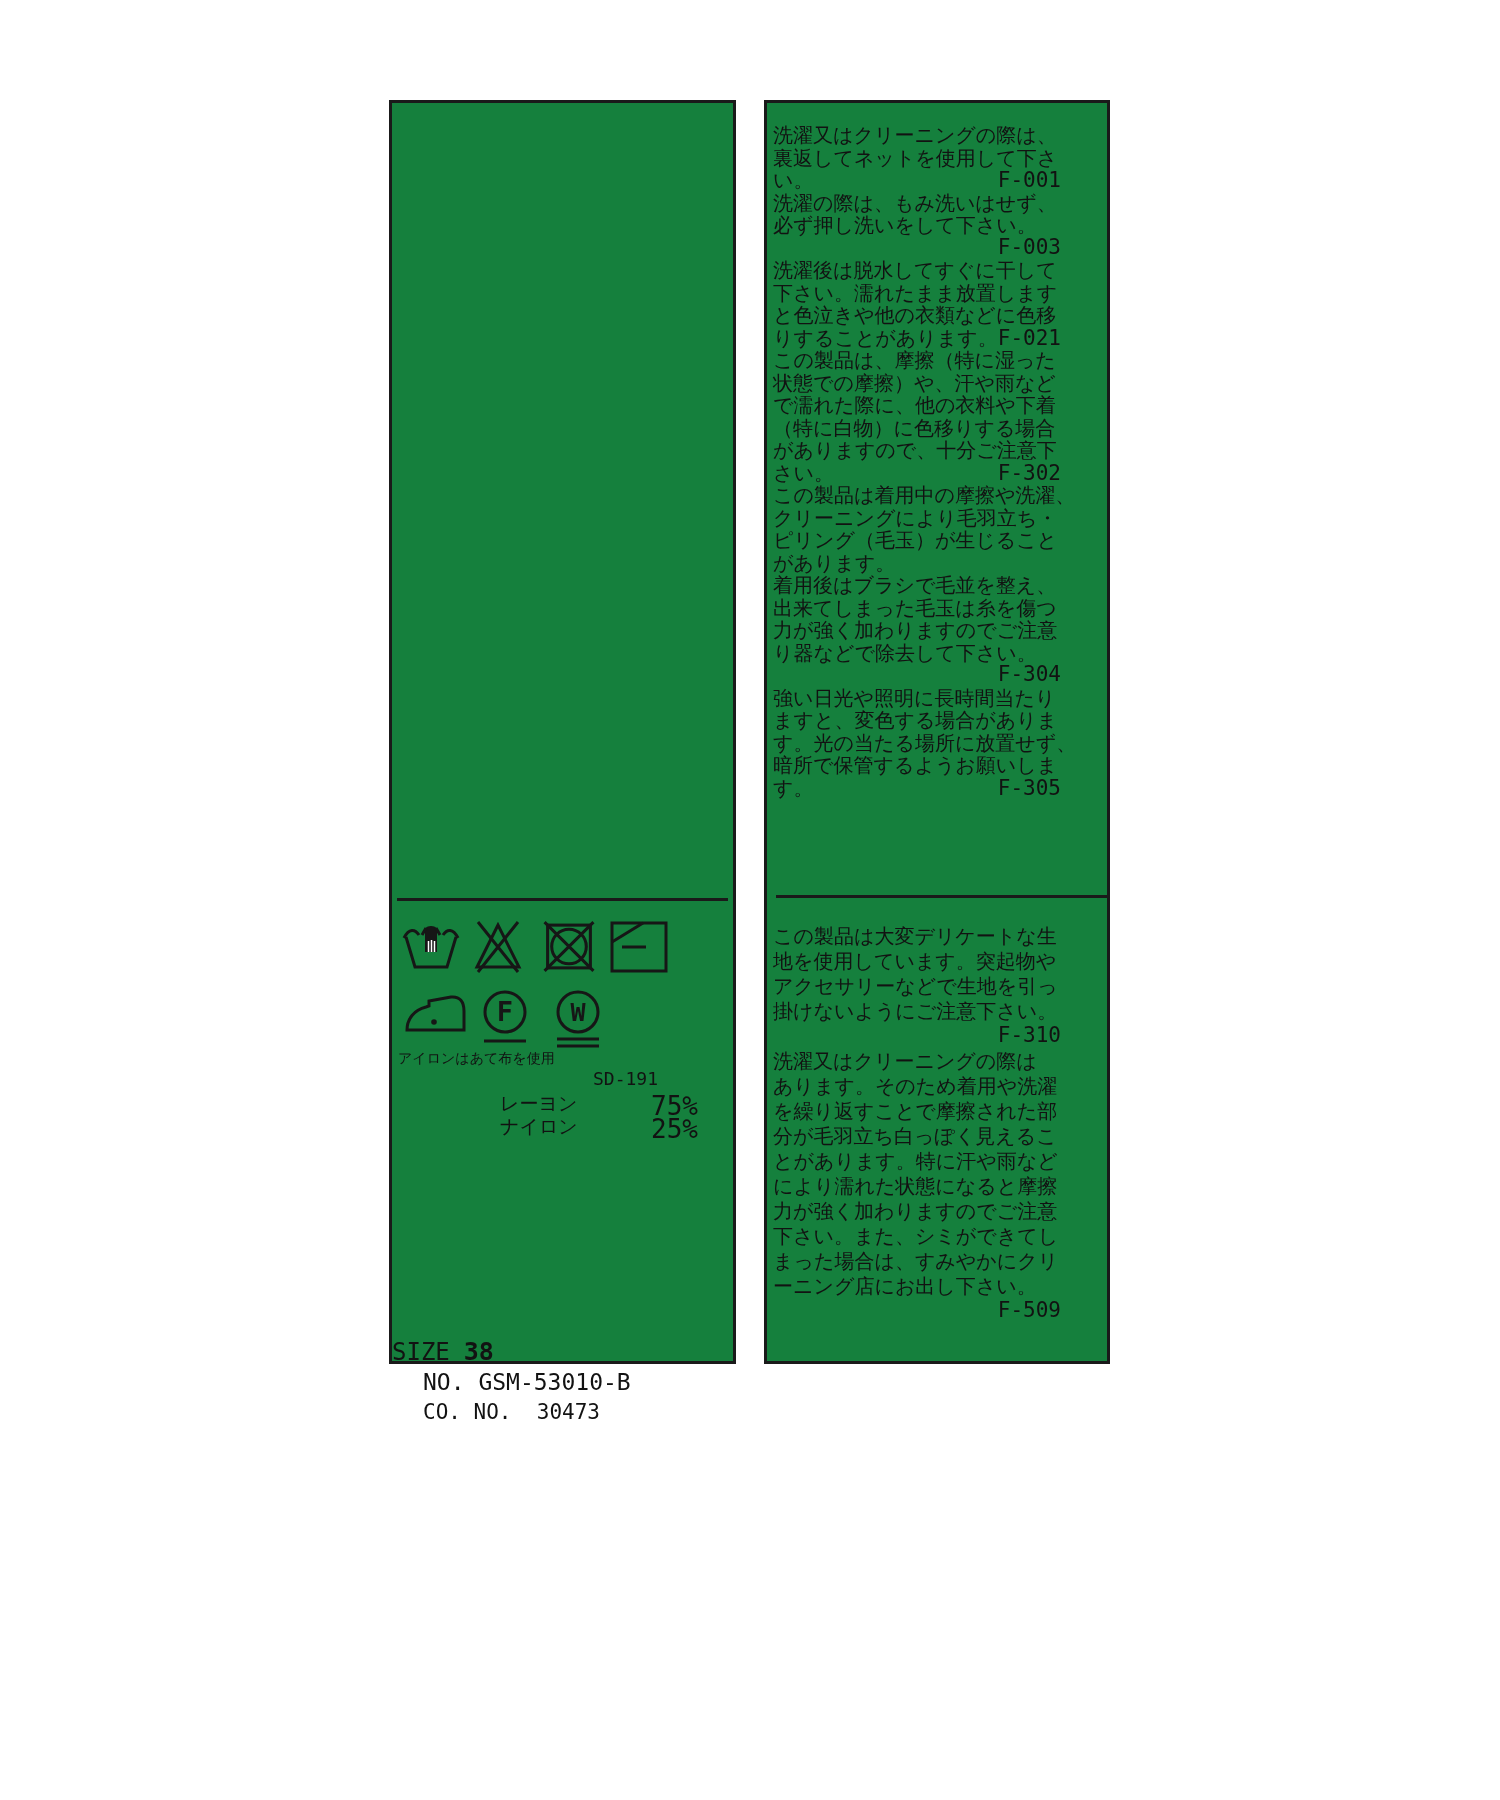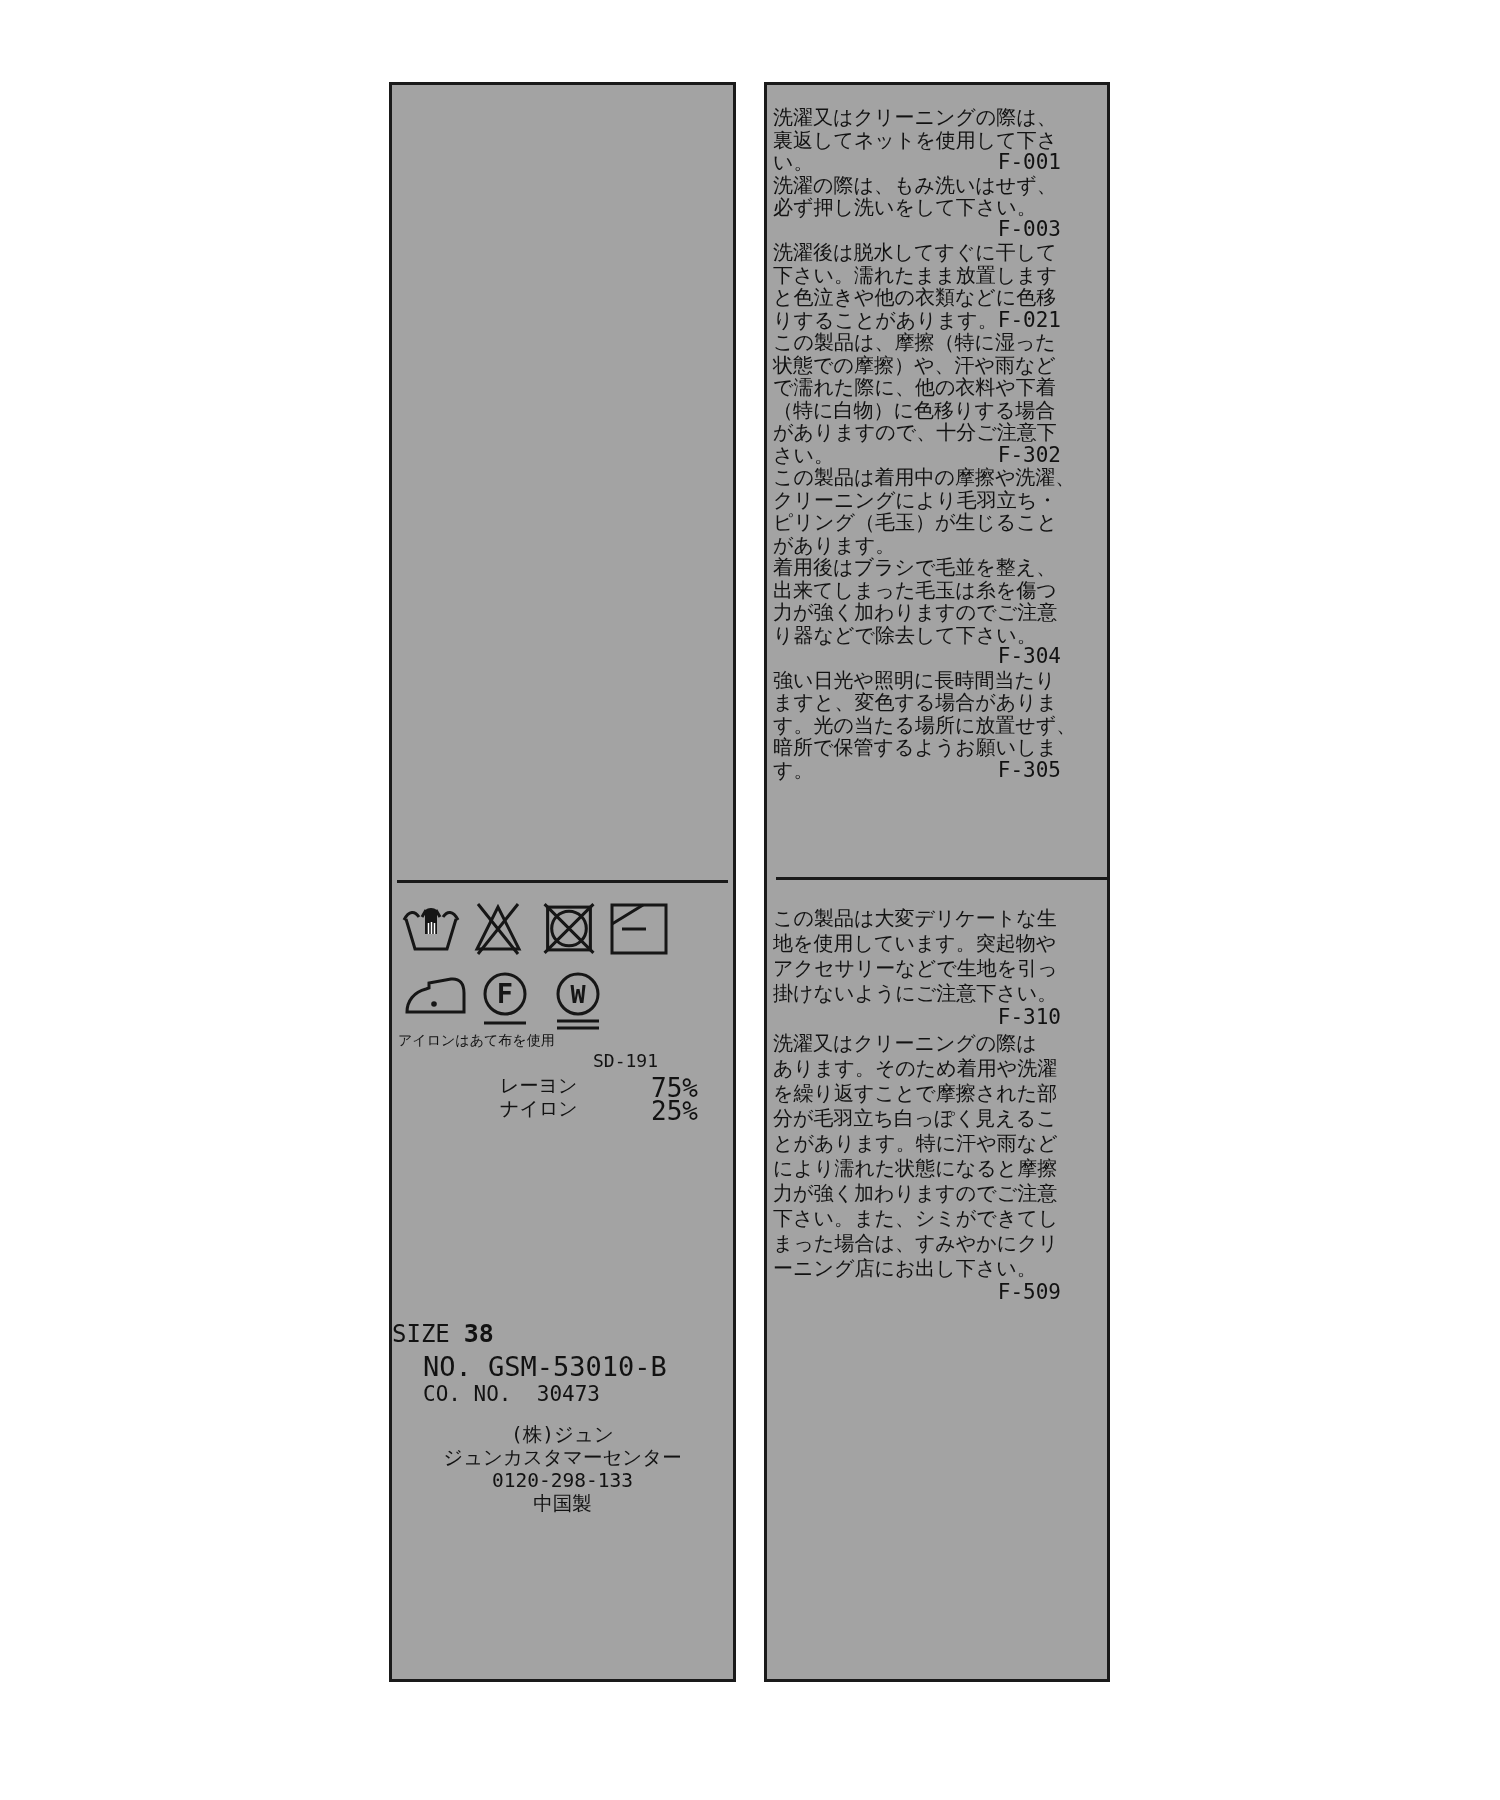--- a/index.html
+++ b/index.html
@@ -1,21 +1,21 @@
 <!DOCTYPE html>
 <html><head>
 <meta charset="utf-8">
 <style>
   html,body{margin:0;padding:0}
   body{
     width:1500px;height:1800px;position:relative;background:#ffffff;
     font-family:"DejaVu Sans Mono","Liberation Mono",monospace;color:#121212;
   }
   .panel{
-    position:absolute;top:82px;height:1600px;background:#a3a3a3;
+    position:absolute;top:100px;height:1264px;background:#15803d;
     border:3px solid #1a1a1a;box-sizing:border-box;
   }
   #left-panel{left:389px;width:347px}
   #right-panel{left:764px;width:346px}
   .divider{position:absolute;height:3px;background:#1a1a1a}
   .abs{position:absolute}
   .icon{position:absolute}
   .icon svg{display:block}
   .care-stroke{stroke:#161616;fill:none;stroke-width:3}
   
@@ -26,21 +26,21 @@
   .lt{font-size:20px;letter-spacing:0px}
   .lc{font-size:21px;letter-spacing:0px}
   
   #iron-note{top:947px;left:6px;font-size:14px}
   #quality-code{top:965px;right:75px;font-size:18px}
   #composition{top:988px;left:108px;right:35px}
   .comp-row{display:flex;justify-content:space-between;height:23px;font-size:19px}
   .comp-val{font-size:26px}
   #size-row{top:1234px;left:0;width:100%;text-align:left;font-size:24px}
   #size-value{font-weight:bold;font-size:25px;margin-left:14px}
-  #no-row{top:1266px;left:31px;font-size:27px;white-space:pre}
+  #no-row{top:1266px;left:31px;font-size:23px;white-space:pre}
   #co-row{top:1297px;left:31px;font-size:21px;white-space:pre}
   #company-block{top:1338px;left:0;width:100%;text-align:center;font-size:19.5px;line-height:23px}
 </style>
 </head>
 <body>
 
 <div class="panel" id="left-panel">
 
   <div class="divider" style="top:795px;left:5px;right:5px;"></div>
 
@@ -111,264 +111,254 @@
         <span class="comp-val">25%</span>
       </div>
     </div>
 
   <div class="abs" id="size-row">
     <span>SIZE</span><span id="size-value">38</span>
   </div>
   <div class="abs" id="no-row">NO. GSM-53010-B</div>
   <div class="abs" id="co-row">CO. NO.  30473</div>
 
-  <div class="abs" id="company-block">
-
-      <div>(株)ジュン</div>
-
-      <div>ジュンカスタマーセンター</div>
-
-      <div>0120-298-133</div>
-
-      <div>中国製</div>
+</div>
+
+<div class="panel" id="right-panel">
+
+  <div class="tblock" id="block1" style="top:19px">
+
+      <div class="tline">
+        <span class="lt">洗濯又はクリーニングの際は、</span>
+        <span class="lc"></span>
+      </div>
+
+      <div class="tline">
+        <span class="lt">裏返してネットを使用して下さ</span>
+        <span class="lc"></span>
+      </div>
+
+      <div class="tline">
+        <span class="lt">い。</span>
+        <span class="lc">F-001</span>
+      </div>
+
+      <div class="tline">
+        <span class="lt">洗濯の際は、もみ洗いはせず、</span>
+        <span class="lc"></span>
+      </div>
+
+      <div class="tline">
+        <span class="lt">必ず押し洗いをして下さい。</span>
+        <span class="lc"></span>
+      </div>
+
+      <div class="tline">
+        <span class="lt"></span>
+        <span class="lc">F-003</span>
+      </div>
+
+      <div class="tline">
+        <span class="lt">洗濯後は脱水してすぐに干して</span>
+        <span class="lc"></span>
+      </div>
+
+      <div class="tline">
+        <span class="lt">下さい。濡れたまま放置します</span>
+        <span class="lc"></span>
+      </div>
+
+      <div class="tline">
+        <span class="lt">と色泣きや他の衣類などに色移</span>
+        <span class="lc"></span>
+      </div>
+
+      <div class="tline">
+        <span class="lt">りすることがあります。</span>
+        <span class="lc">F-021</span>
+      </div>
+
+      <div class="tline">
+        <span class="lt">この製品は、摩擦（特に湿った</span>
+        <span class="lc"></span>
+      </div>
+
+      <div class="tline">
+        <span class="lt">状態での摩擦）や、汗や雨など</span>
+        <span class="lc"></span>
+      </div>
+
+      <div class="tline">
+        <span class="lt">で濡れた際に、他の衣料や下着</span>
+        <span class="lc"></span>
+      </div>
+
+      <div class="tline">
+        <span class="lt">（特に白物）に色移りする場合</span>
+        <span class="lc"></span>
+      </div>
+
+      <div class="tline">
+        <span class="lt">がありますので、十分ご注意下</span>
+        <span class="lc"></span>
+      </div>
+
+      <div class="tline">
+        <span class="lt">さい。</span>
+        <span class="lc">F-302</span>
+      </div>
+
+      <div class="tline">
+        <span class="lt">この製品は着用中の摩擦や洗濯、</span>
+        <span class="lc"></span>
+      </div>
+
+      <div class="tline">
+        <span class="lt">クリーニングにより毛羽立ち・</span>
+        <span class="lc"></span>
+      </div>
+
+      <div class="tline">
+        <span class="lt">ピリング（毛玉）が生じること</span>
+        <span class="lc"></span>
+      </div>
+
+      <div class="tline">
+        <span class="lt">があります。</span>
+        <span class="lc"></span>
+      </div>
+
+      <div class="tline">
+        <span class="lt">着用後はブラシで毛並を整え、</span>
+        <span class="lc"></span>
+      </div>
+
+      <div class="tline">
+        <span class="lt">出来てしまった毛玉は糸を傷つ</span>
+        <span class="lc"></span>
+      </div>
+
+      <div class="tline">
+        <span class="lt">力が強く加わりますのでご注意</span>
+        <span class="lc"></span>
+      </div>
+
+      <div class="tline">
+        <span class="lt">り器などで除去して下さい。</span>
+        <span class="lc"></span>
+      </div>
+
+      <div class="tline">
+        <span class="lt"></span>
+        <span class="lc">F-304</span>
+      </div>
+
+      <div class="tline">
+        <span class="lt">強い日光や照明に長時間当たり</span>
+        <span class="lc"></span>
+      </div>
+
+      <div class="tline">
+        <span class="lt">ますと、変色する場合がありま</span>
+        <span class="lc"></span>
+      </div>
+
+      <div class="tline">
+        <span class="lt">す。光の当たる場所に放置せず、</span>
+        <span class="lc"></span>
+      </div>
+
+      <div class="tline">
+        <span class="lt">暗所で保管するようお願いしま</span>
+        <span class="lc"></span>
+      </div>
+
+      <div class="tline">
+        <span class="lt">す。</span>
+        <span class="lc">F-305</span>
+      </div>
+    </div>
+
+  <div class="divider" style="top:792px;left:9px;right:0;"></div>
+
+  <div class="tblock" id="block2" style="top:820px">
+
+      <div class="tline">
+        <span class="lt">この製品は大変デリケートな生</span>
+        <span class="lc"></span>
+      </div>
+
+      <div class="tline">
+        <span class="lt">地を使用しています。突起物や</span>
+        <span class="lc"></span>
+      </div>
+
+      <div class="tline">
+        <span class="lt">アクセサリーなどで生地を引っ</span>
+        <span class="lc"></span>
+      </div>
+
+      <div class="tline">
+        <span class="lt">掛けないようにご注意下さい。</span>
+        <span class="lc"></span>
+      </div>
+
+      <div class="tline">
+        <span class="lt"></span>
+        <span class="lc">F-310</span>
+      </div>
+
+      <div class="tline">
+        <span class="lt">洗濯又はクリーニングの際は</span>
+        <span class="lc"></span>
+      </div>
+
+      <div class="tline">
+        <span class="lt">あります。そのため着用や洗濯</span>
+        <span class="lc"></span>
+      </div>
+
+      <div class="tline">
+        <span class="lt">を繰り返すことで摩擦された部</span>
+        <span class="lc"></span>
+      </div>
+
+      <div class="tline">
+        <span class="lt">分が毛羽立ち白っぽく見えるこ</span>
+        <span class="lc"></span>
+      </div>
+
+      <div class="tline">
+        <span class="lt">とがあります。特に汗や雨など</span>
+        <span class="lc"></span>
+      </div>
+
+      <div class="tline">
+        <span class="lt">により濡れた状態になると摩擦</span>
+        <span class="lc"></span>
+      </div>
+
+      <div class="tline">
+        <span class="lt">力が強く加わりますのでご注意</span>
+        <span class="lc"></span>
+      </div>
+
+      <div class="tline">
+        <span class="lt">下さい。また、シミができてし</span>
+        <span class="lc"></span>
+      </div>
+
+      <div class="tline">
+        <span class="lt">まった場合は、すみやかにクリ</span>
+        <span class="lc"></span>
+      </div>
+
+      <div class="tline">
+        <span class="lt">ーニング店にお出し下さい。</span>
+        <span class="lc"></span>
+      </div>
+
+      <div class="tline">
+        <span class="lt"></span>
+        <span class="lc">F-509</span>
+      </div>
     </div>
 </div>
 
-<div class="panel" id="right-panel">
-
-  <div class="tblock" id="block1" style="top:19px">
-
-      <div class="tline">
-        <span class="lt">洗濯又はクリーニングの際は、</span>
-        <span class="lc"></span>
-      </div>
-
-      <div class="tline">
-        <span class="lt">裏返してネットを使用して下さ</span>
-        <span class="lc"></span>
-      </div>
-
-      <div class="tline">
-        <span class="lt">い。</span>
-        <span class="lc">F-001</span>
-      </div>
-
-      <div class="tline">
-        <span class="lt">洗濯の際は、もみ洗いはせず、</span>
-        <span class="lc"></span>
-      </div>
-
-      <div class="tline">
-        <span class="lt">必ず押し洗いをして下さい。</span>
-        <span class="lc"></span>
-      </div>
-
-      <div class="tline">
-        <span class="lt"></span>
-        <span class="lc">F-003</span>
-      </div>
-
-      <div class="tline">
-        <span class="lt">洗濯後は脱水してすぐに干して</span>
-        <span class="lc"></span>
-      </div>
-
-      <div class="tline">
-        <span class="lt">下さい。濡れたまま放置します</span>
-        <span class="lc"></span>
-      </div>
-
-      <div class="tline">
-        <span class="lt">と色泣きや他の衣類などに色移</span>
-        <span class="lc"></span>
-      </div>
-
-      <div class="tline">
-        <span class="lt">りすることがあります。</span>
-        <span class="lc">F-021</span>
-      </div>
-
-      <div class="tline">
-        <span class="lt">この製品は、摩擦（特に湿った</span>
-        <span class="lc"></span>
-      </div>
-
-      <div class="tline">
-        <span class="lt">状態での摩擦）や、汗や雨など</span>
-        <span class="lc"></span>
-      </div>
-
-      <div class="tline">
-        <span class="lt">で濡れた際に、他の衣料や下着</span>
-        <span class="lc"></span>
-      </div>
-
-      <div class="tline">
-        <span class="lt">（特に白物）に色移りする場合</span>
-        <span class="lc"></span>
-      </div>
-
-      <div class="tline">
-        <span class="lt">がありますので、十分ご注意下</span>
-        <span class="lc"></span>
-      </div>
-
-      <div class="tline">
-        <span class="lt">さい。</span>
-        <span class="lc">F-302</span>
-      </div>
-
-      <div class="tline">
-        <span class="lt">この製品は着用中の摩擦や洗濯、</span>
-        <span class="lc"></span>
-      </div>
-
-      <div class="tline">
-        <span class="lt">クリーニングにより毛羽立ち・</span>
-        <span class="lc"></span>
-      </div>
-
-      <div class="tline">
-        <span class="lt">ピリング（毛玉）が生じること</span>
-        <span class="lc"></span>
-      </div>
-
-      <div class="tline">
-        <span class="lt">があります。</span>
-        <span class="lc"></span>
-      </div>
-
-      <div class="tline">
-        <span class="lt">着用後はブラシで毛並を整え、</span>
-        <span class="lc"></span>
-      </div>
-
-      <div class="tline">
-        <span class="lt">出来てしまった毛玉は糸を傷つ</span>
-        <span class="lc"></span>
-      </div>
-
-      <div class="tline">
-        <span class="lt">力が強く加わりますのでご注意</span>
-        <span class="lc"></span>
-      </div>
-
-      <div class="tline">
-        <span class="lt">り器などで除去して下さい。</span>
-        <span class="lc"></span>
-      </div>
-
-      <div class="tline">
-        <span class="lt"></span>
-        <span class="lc">F-304</span>
-      </div>
-
-      <div class="tline">
-        <span class="lt">強い日光や照明に長時間当たり</span>
-        <span class="lc"></span>
-      </div>
-
-      <div class="tline">
-        <span class="lt">ますと、変色する場合がありま</span>
-        <span class="lc"></span>
-      </div>
-
-      <div class="tline">
-        <span class="lt">す。光の当たる場所に放置せず、</span>
-        <span class="lc"></span>
-      </div>
-
-      <div class="tline">
-        <span class="lt">暗所で保管するようお願いしま</span>
-        <span class="lc"></span>
-      </div>
-
-      <div class="tline">
-        <span class="lt">す。</span>
-        <span class="lc">F-305</span>
-      </div>
-    </div>
-
-  <div class="divider" style="top:792px;left:9px;right:0;"></div>
-
-  <div class="tblock" id="block2" style="top:820px">
-
-      <div class="tline">
-        <span class="lt">この製品は大変デリケートな生</span>
-        <span class="lc"></span>
-      </div>
-
-      <div class="tline">
-        <span class="lt">地を使用しています。突起物や</span>
-        <span class="lc"></span>
-      </div>
-
-      <div class="tline">
-        <span class="lt">アクセサリーなどで生地を引っ</span>
-        <span class="lc"></span>
-      </div>
-
-      <div class="tline">
-        <span class="lt">掛けないようにご注意下さい。</span>
-        <span class="lc"></span>
-      </div>
-
-      <div class="tline">
-        <span class="lt"></span>
-        <span class="lc">F-310</span>
-      </div>
-
-      <div class="tline">
-        <span class="lt">洗濯又はクリーニングの際は</span>
-        <span class="lc"></span>
-      </div>
-
-      <div class="tline">
-        <span class="lt">あります。そのため着用や洗濯</span>
-        <span class="lc"></span>
-      </div>
-
-      <div class="tline">
-        <span class="lt">を繰り返すことで摩擦された部</span>
-        <span class="lc"></span>
-      </div>
-
-      <div class="tline">
-        <span class="lt">分が毛羽立ち白っぽく見えるこ</span>
-        <span class="lc"></span>
-      </div>
-
-      <div class="tline">
-        <span class="lt">とがあります。特に汗や雨など</span>
-        <span class="lc"></span>
-      </div>
-
-      <div class="tline">
-        <span class="lt">により濡れた状態になると摩擦</span>
-        <span class="lc"></span>
-      </div>
-
-      <div class="tline">
-        <span class="lt">力が強く加わりますのでご注意</span>
-        <span class="lc"></span>
-      </div>
-
-      <div class="tline">
-        <span class="lt">下さい。また、シミができてし</span>
-        <span class="lc"></span>
-      </div>
-
-      <div class="tline">
-        <span class="lt">まった場合は、すみやかにクリ</span>
-        <span class="lc"></span>
-      </div>
-
-      <div class="tline">
-        <span class="lt">ーニング店にお出し下さい。</span>
-        <span class="lc"></span>
-      </div>
-
-      <div class="tline">
-        <span class="lt"></span>
-        <span class="lc">F-509</span>
-      </div>
-    </div>
-</div>
-
 </body></html>

